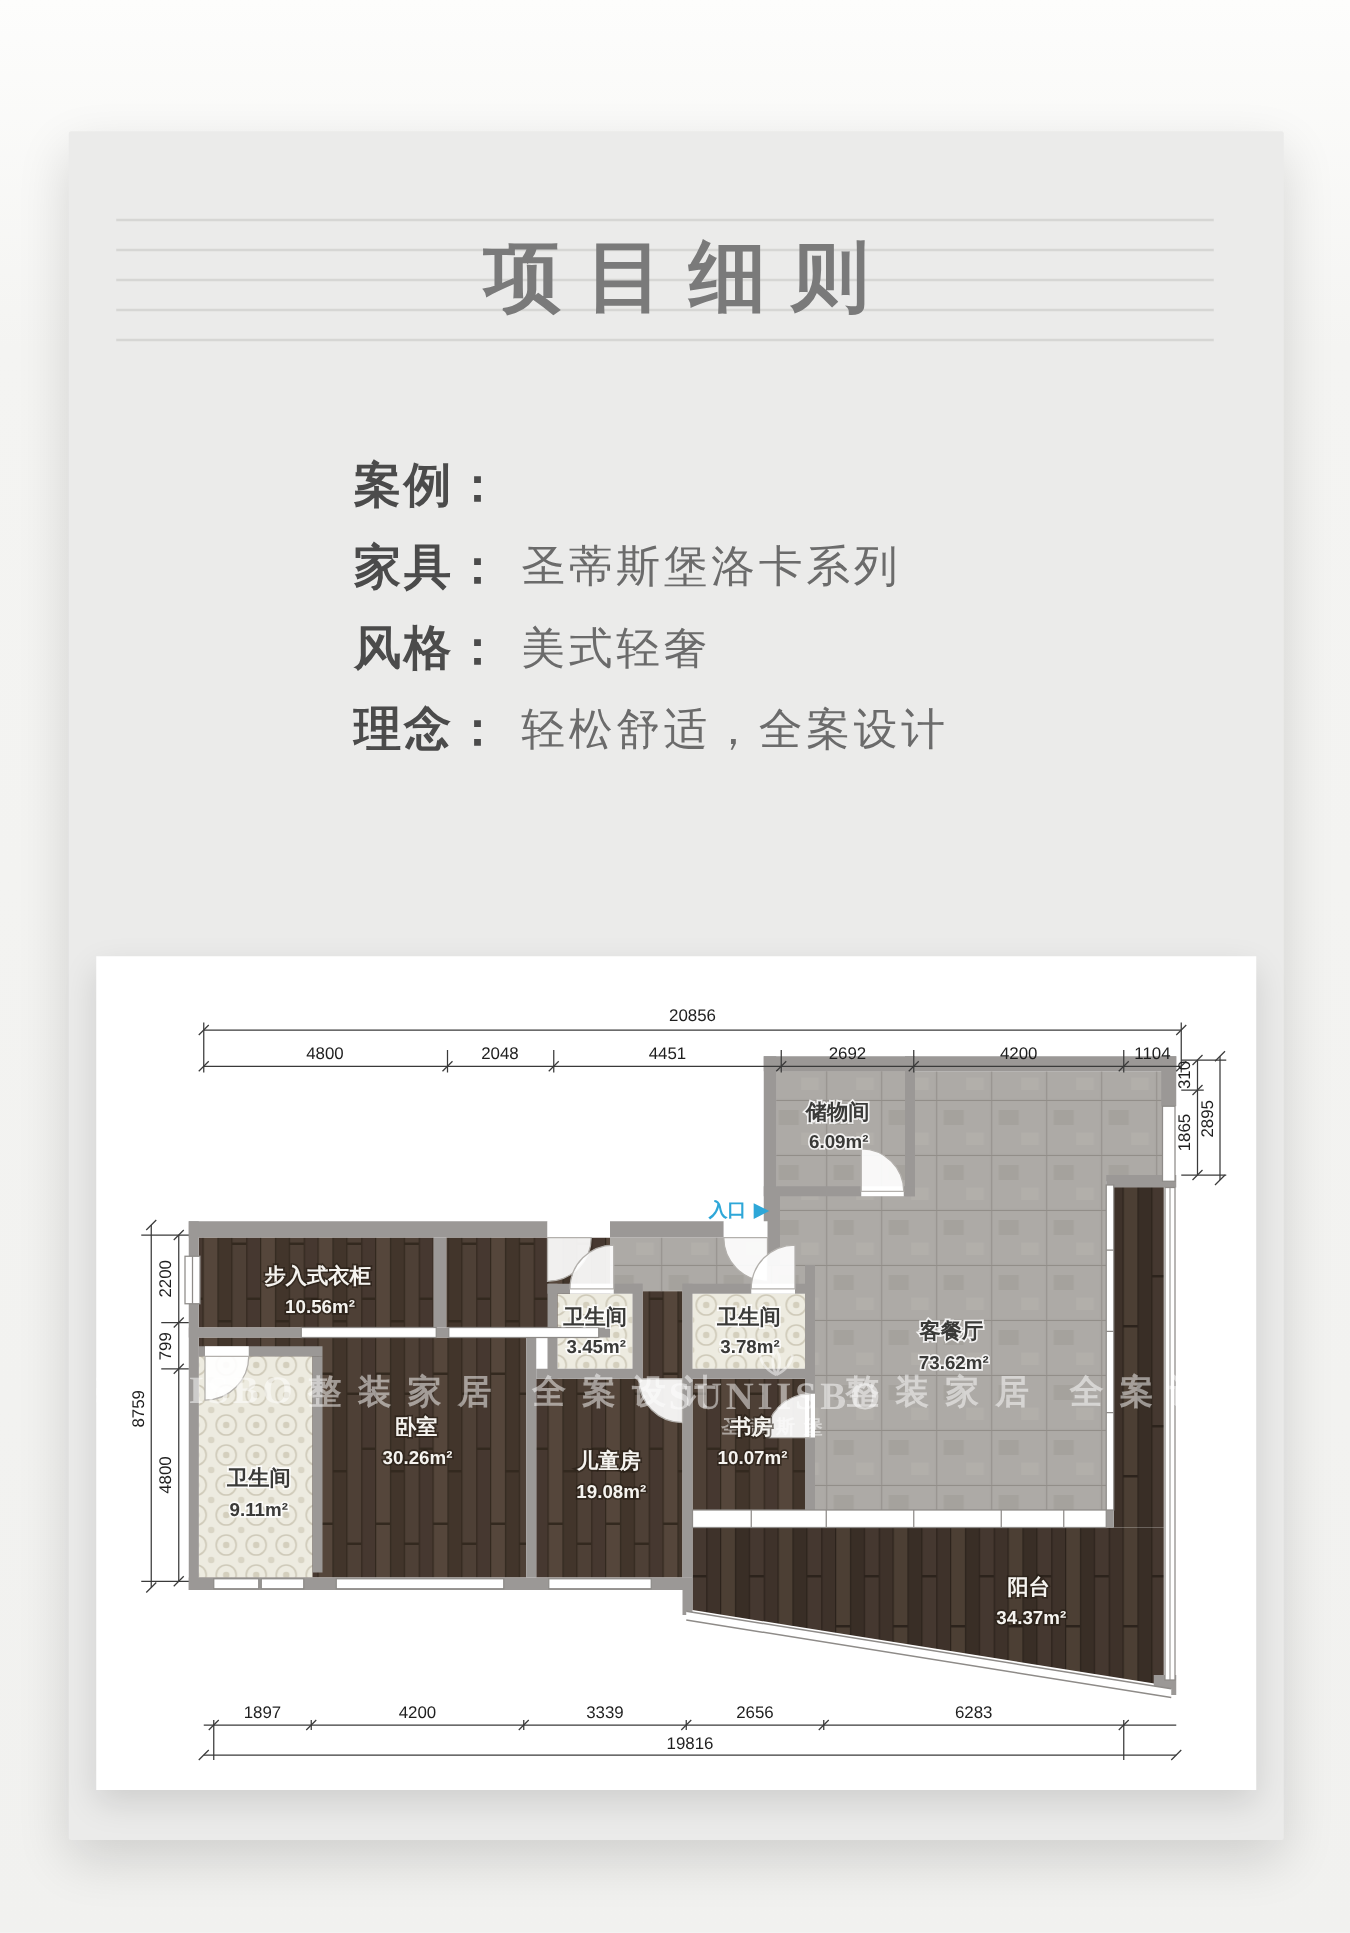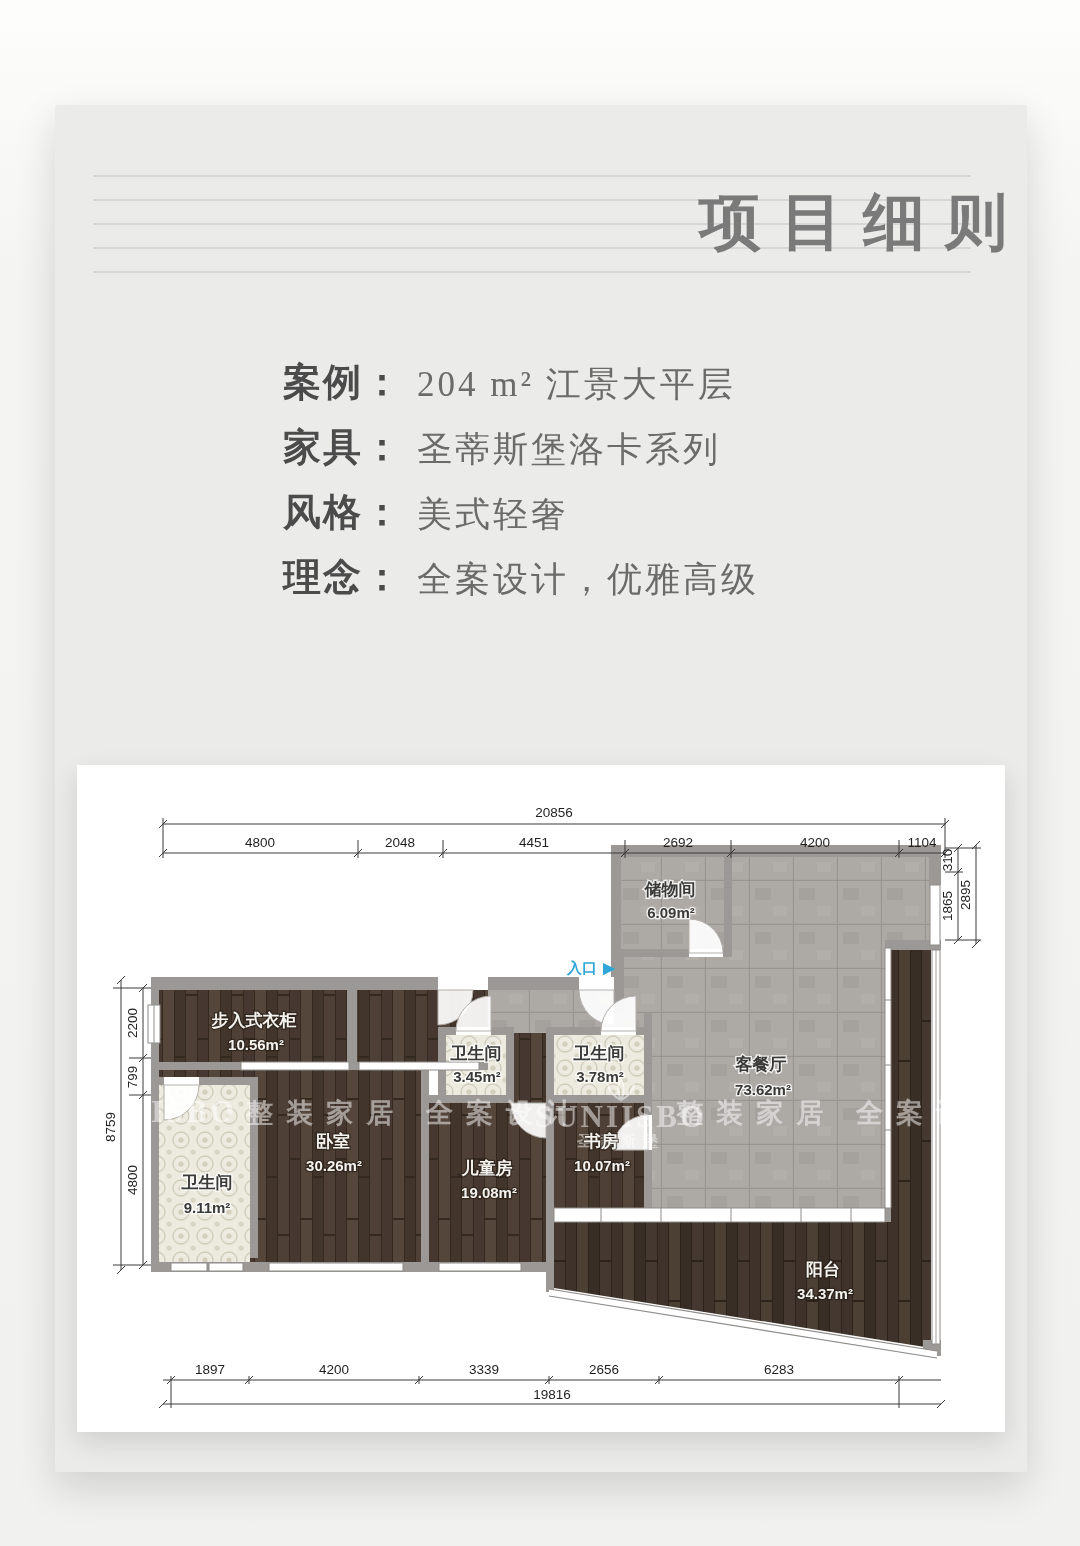--- a/index.html
+++ b/index.html
@@ -8,26 +8,26 @@
     background:linear-gradient(180deg,#fdfdfc 0%,#f4f4f2 18%,#f1f1ef 100%);
     font-family:"Liberation Sans",sans-serif;
   }
   .card{
     position:absolute;left:55px;top:105px;width:972px;height:1367px;
     background:#ebebea;box-shadow:0 16px 42px rgba(0,0,0,.14);border-radius:2px;
   }
   .title-lines{position:absolute;left:38px;top:0;width:878px;height:0;}
   .tline{position:absolute;left:0;width:878px;height:2px;background:#d6d6d4;}
   .page-title{
-    position:absolute;left:0;top:78px;width:972px;text-align:right;
+    position:absolute;left:0;top:78px;width:972px;text-align:center;
     font-family:"Liberation Serif",serif;font-size:62px;font-weight:600;
     color:#7a7a7a;letter-spacing:20px;text-indent:20px;line-height:78px;
   }
   .info{position:absolute;left:228px;top:263px;width:600px;}
-  .info-row{display:flex;align-items:flex-end;margin-bottom:25px;height:40px;}
+  .info-row{display:flex;align-items:center;margin-bottom:25px;height:40px;}
   .info-label{
     font-family:"Liberation Serif",serif;font-weight:700;font-size:38px;color:#4b4b4b;
     letter-spacing:2px;white-space:nowrap;
   }
   .info-value{
     font-family:"Liberation Serif",serif;font-size:35px;color:#6b6b6b;
     letter-spacing:3px;margin-left:14px;white-space:nowrap;
   }
   .plan-card{
     position:absolute;left:22px;top:660px;width:928px;height:667px;background:#ffffff;
@@ -59,33 +59,32 @@
     <div class="tline" style="top:94px"></div>
     <div class="tline" style="top:118px"></div>
     <div class="tline" style="top:142px"></div>
     <div class="tline" style="top:166px"></div>
   </div>
   <div class="page-title">项目细则</div>
 
   <div class="info">
     <div class="info-row">
       <span class="info-label">案例：</span>
-      <span class="info-value">204 m² 江景大平层</span>
     </div>
     <div class="info-row">
       <span class="info-label">家具：</span>
       <span class="info-value">圣蒂斯堡洛卡系列</span>
     </div>
     <div class="info-row">
       <span class="info-label">风格：</span>
       <span class="info-value">美式轻奢</span>
     </div>
     <div class="info-row">
       <span class="info-label">理念：</span>
-      <span class="info-value">全案设计，优雅高级</span>
+      <span class="info-value">轻松舒适，全案设计</span>
     </div>
   </div>
 
   <div class="plan-card">
     <svg width="928" height="667" viewBox="76 765 928 667">
       <defs>
         <pattern id="pWood" width="46" height="120" patternUnits="userSpaceOnUse">
           <rect width="46" height="120" fill="#4e4036"></rect>
           <rect x="12" width="11" height="120" fill="#463830"></rect>
           <rect x="23" width="12" height="120" fill="#55463b"></rect>

